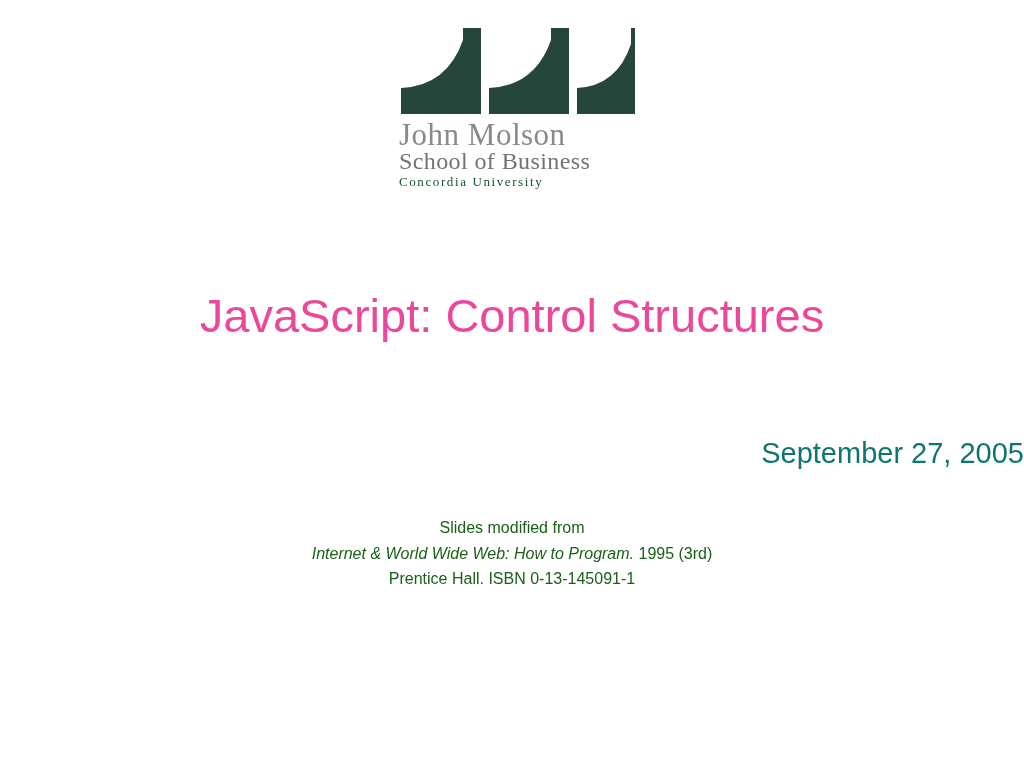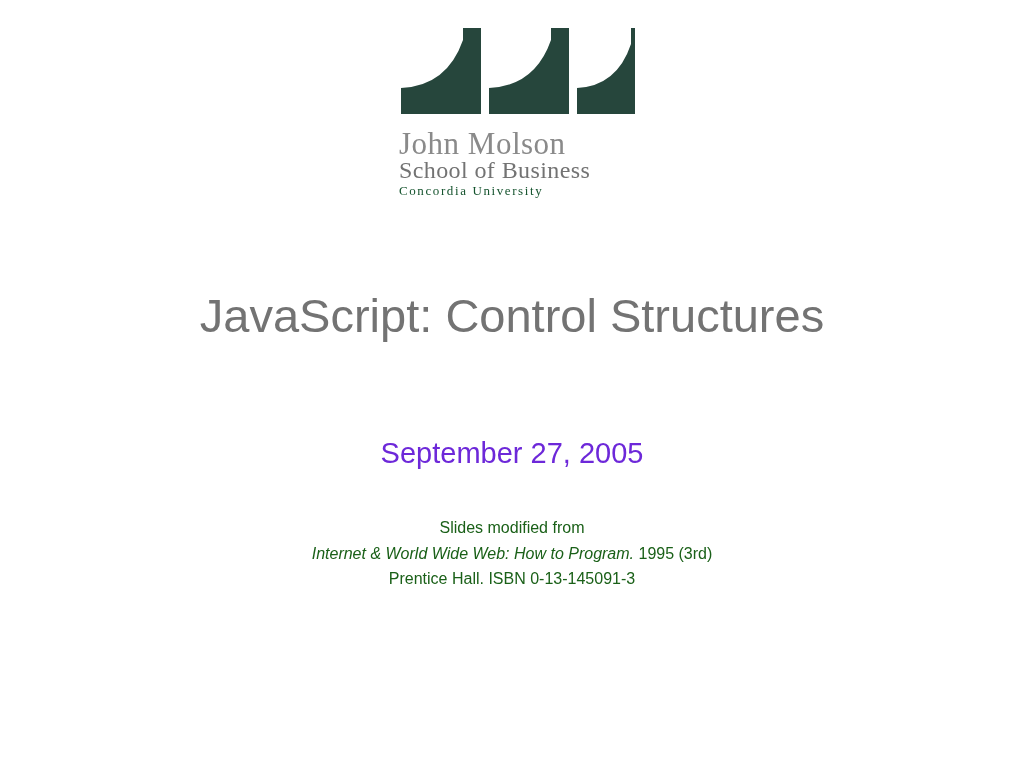--- a/index.html
+++ b/index.html
@@ -34,21 +34,21 @@
   }
 
   .logo-mark {
     width: 246px;
     height: 90px;
     display: block;
   }
 
   .logo-wordmark {
     width: 246px;
-    margin-top: 12px;
+    margin-top: 3px;
     display: flex;
     flex-direction: column;
     align-items: flex-start;
     padding-left: 10px;
     box-sizing: border-box;
     justify-content: flex-end;
   }
 
   .logo-line1 {
     font-family: "Liberation Serif", serif;
@@ -81,36 +81,36 @@
 
   
   .title {
     position: absolute;
     left: 0;
     right: 0;
     top: 288px;
     text-align: center;
     font-size: 47px;
     line-height: 56px;
-    color: #737373;
+    color: #ec4899;
     font-weight: normal;
     margin: 0;
     white-space: nowrap;
   }
 
   
   .date {
     position: absolute;
     left: 0;
     right: 0;
     top: 435px;
-    text-align: center;
+    text-align: right;
     font-size: 29px;
     line-height: 36px;
-    color: #6d28d9;
+    color: #0f766e;
     white-space: nowrap;
   }
 
   
   .attribution {
     position: absolute;
     left: 0;
     right: 0;
     top: 515px;
     text-align: center;
@@ -148,16 +148,16 @@
     </div>
   </div>
 
   <h1 class="title">JavaScript: Control Structures</h1>
 
   <div class="date">September 27, 2005</div>
 
   <div class="attribution">
     <div>Slides modified from</div>
     <div><span class="book-title">Internet &amp; World Wide Web: How to Program.</span><span> 1995 (3rd)</span></div>
-    <div>Prentice Hall. ISBN 0-13-145091-3</div>
+    <div>Prentice Hall. ISBN 0-13-145091-1</div>
   </div>
 
 </div>
 
 </body></html>

